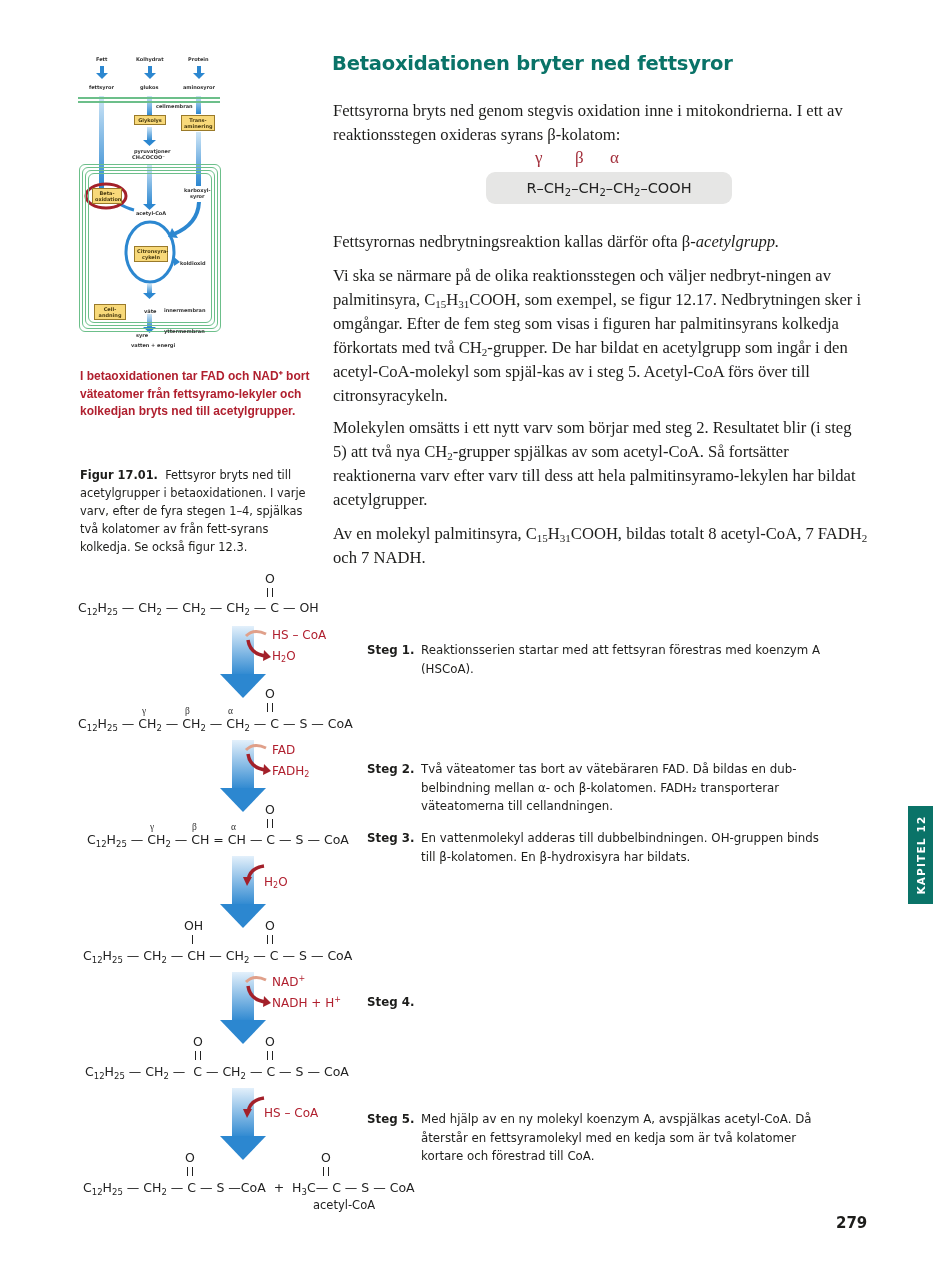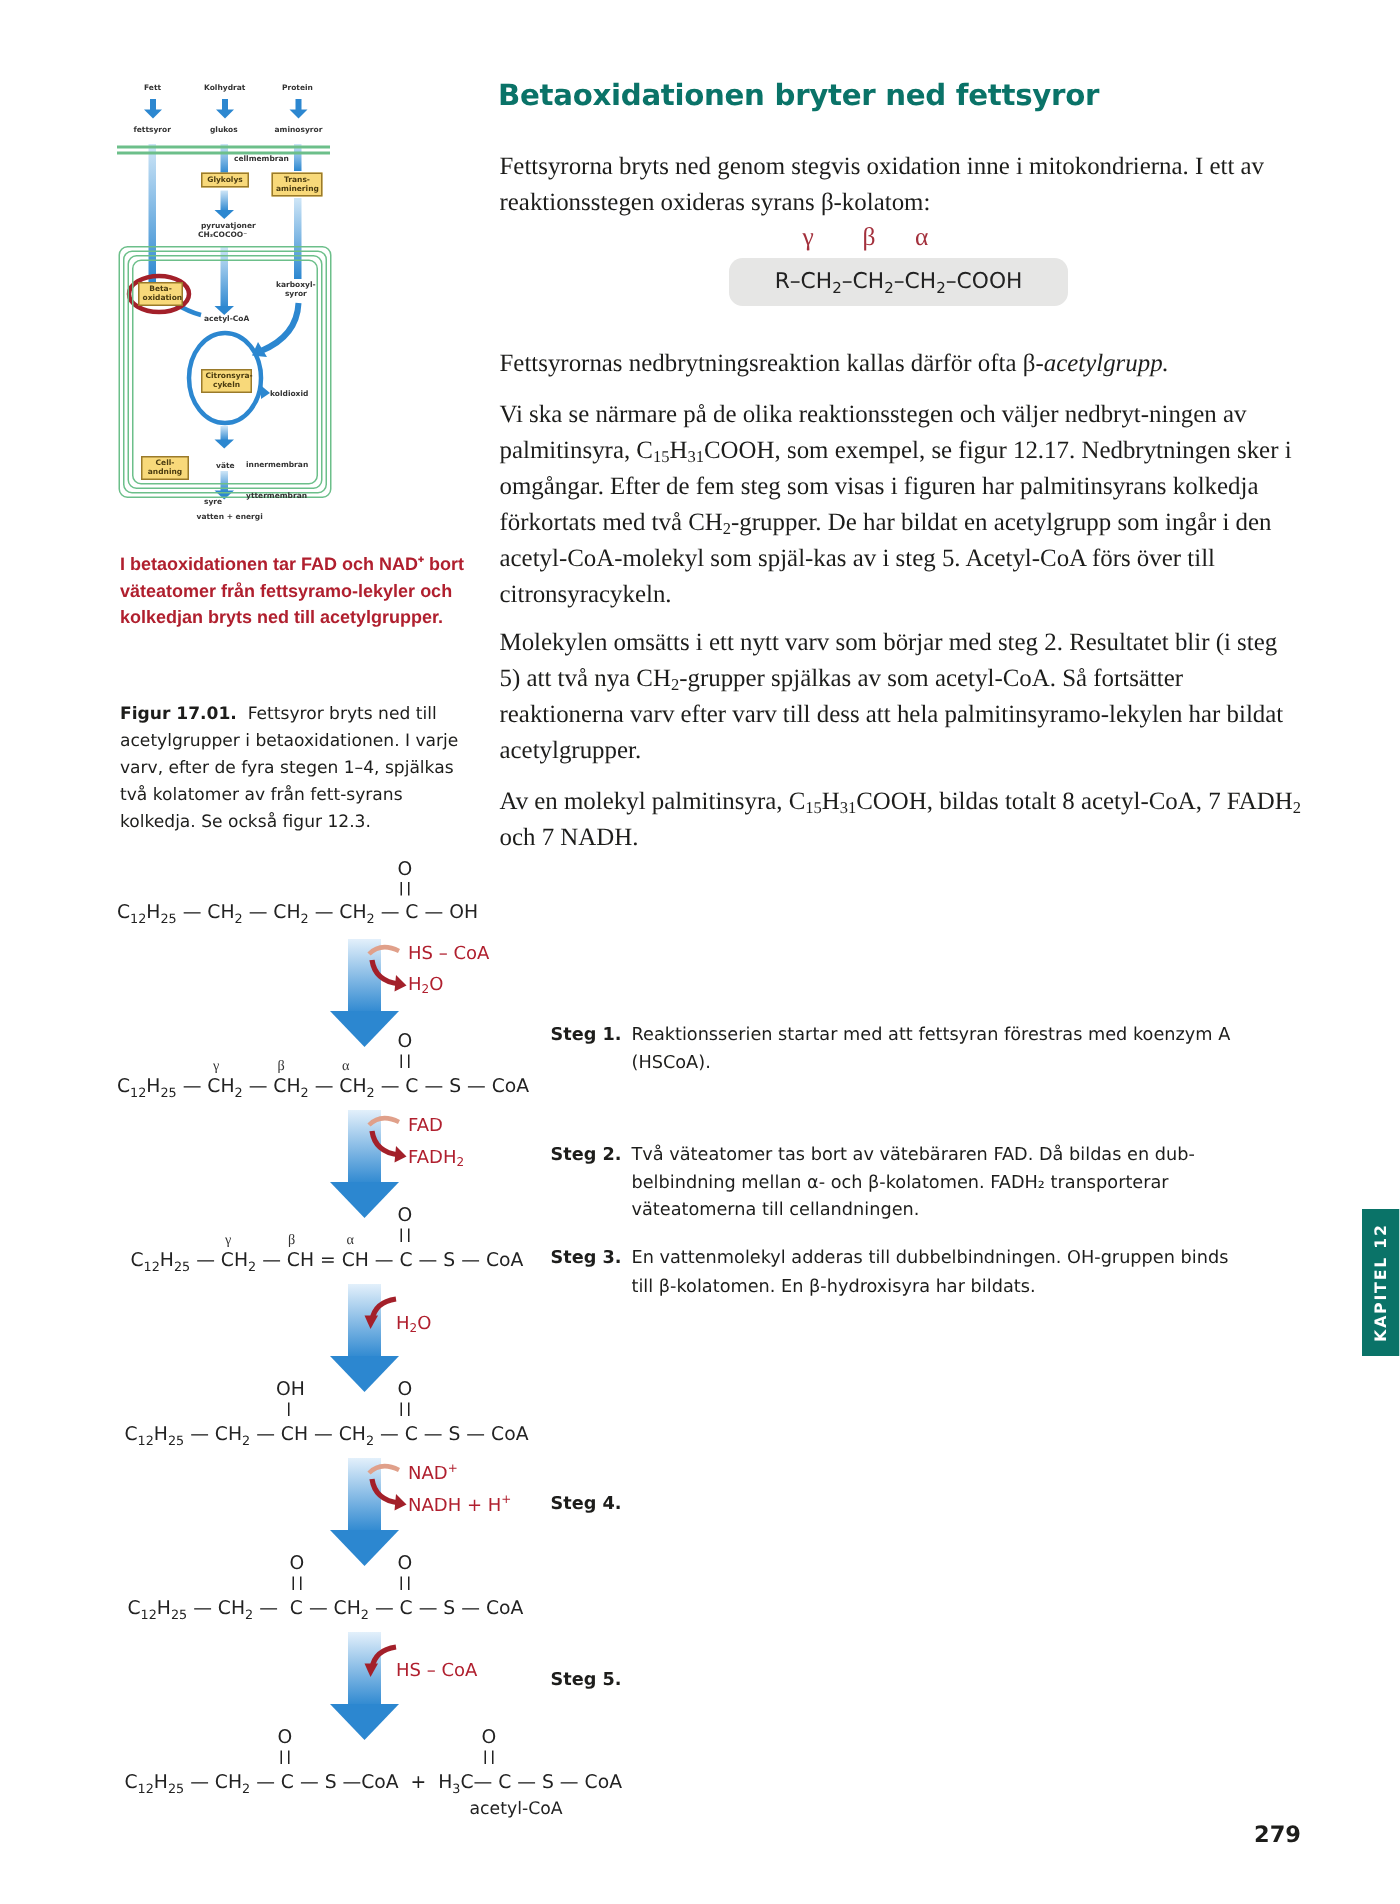--- a/index.html
+++ b/index.html
@@ -17,21 +17,21 @@
   #caption { position: absolute; left: 80px; top: 466px; width: 240px; font-family: "DejaVu Sans", sans-serif; font-size: 11.4px; line-height: 18px; color: #1d1d1b; }
   #caption b { font-weight: bold; }
 
   
   #title { position: absolute; left: 332px; top: 52px; font-family: "DejaVu Sans", sans-serif; font-weight: bold; font-size: 19.5px; color: #0a7368; letter-spacing: -0.2px; white-space: nowrap; }
   .para { position: absolute; left: 333px; width: 535px; font-family: "Liberation Serif", serif; font-size: 16.6px; line-height: 24px; color: #1d1d1b; margin-top: 10px; }
   .para sub { font-size: 11px; vertical-align: -3px; line-height: 0; }
 
   #formula-greek { position: absolute; left: 532px; top: 148px; font-family: "Liberation Serif", serif; font-size: 17px; color: #a3303c; }
   #formula-greek span { position: absolute; white-space: nowrap; }
-  #formula-box { position: absolute; left: 486px; top: 172px; width: 226px; height: 32px; background: #e6e6e5; border-radius: 9px; font-family: "DejaVu Sans", sans-serif; font-size: 14.5px; color: #222; text-align: center; line-height: 32px; }
+  #formula-box { position: absolute; left: 486px; top: 172px; width: 246px; height: 32px; background: #e6e6e5; border-radius: 9px; font-family: "DejaVu Sans", sans-serif; font-size: 14.5px; color: #222; text-align: center; line-height: 32px; }
   #formula-box sub { font-size: 10px; vertical-align: -3px; line-height: 0; }
 
   
   .chem { position: absolute; font-family: "DejaVu Sans", sans-serif; font-size: 12.5px; color: #222; white-space: nowrap; }
   .chem sub { font-size: 8.5px; vertical-align: -3px; line-height: 0; }
   .greek { position: absolute; font-family: "Liberation Serif", serif; font-size: 9.5px; color: #333; }
   .oatom { position: absolute; font-family: "DejaVu Sans", sans-serif; font-size: 12.5px; color: #222; }
   .dbl { position: absolute; width: 4px; height: 9px; border-left: 1px solid #222; border-right: 1px solid #222; }
   .sgl { position: absolute; width: 1px; height: 9px; background: #222; }
   .arrow { position: absolute; width: 50px; height: 80px; }
@@ -266,35 +266,36 @@
 </svg>
 <div class="reagent" style="left:264px;top:1106px;">HS – CoA</div>
 
 <div class="oatom" style="left:185px;top:1150px;">O</div>
 <div class="dbl" style="left:187px;top:1167px;"></div>
 <div class="oatom" style="left:321px;top:1150px;">O</div>
 <div class="dbl" style="left:323px;top:1167px;"></div>
 <div class="chem" style="left:83px;top:1180px;">C<sub>12</sub>H<sub>25</sub> — CH<sub>2</sub> — C — S —CoA&nbsp; + &nbsp;H<sub>3</sub>C— C — S — CoA</div>
 <div id="acetyl-label">acetyl-CoA</div>
 
-<div class="step" style="top:680px;">
+<div class="step" style="top:641px;">
   <span class="snum">Steg 1.</span>
   <span class="stext">Reaktionsserien startar med att fettsyran förestras med koenzym A (HSCoA).</span>
 </div>
 <div class="step" style="top:760px;">
   <span class="snum">Steg 2.</span>
   <span class="stext">Två väteatomer tas bort av vätebäraren FAD. Då bildas en dub-belbindning mellan α- och β-kolatomen. FADH₂ transporterar väteatomerna till cellandningen.</span>
 </div>
 <div class="step" style="top:829px;">
   <span class="snum">Steg 3.</span>
   <span class="stext">En vattenmolekyl adderas till dubbelbindningen. OH-gruppen binds till β-kolatomen. En β-hydroxisyra har bildats.</span>
 </div>
 <div class="step" style="top:993px;">
   <span class="snum">Steg 4.</span>
 </div>
 <div class="step" style="top:1110px;">
   <span class="snum">Steg 5.</span>
+  <span class="stext">Med hjälp av en ny molekyl koenzym A, avspjälkas acetyl-CoA. Då återstår en fettsyramolekyl med en kedja som är två kolatomer kortare och förestrad till CoA.</span>
 </div>
 
 <div id="chapter-tab">
   <span>KAPITEL 12</span>
 </div>
 <div id="page-number">279</div>
 
 </body></html>

